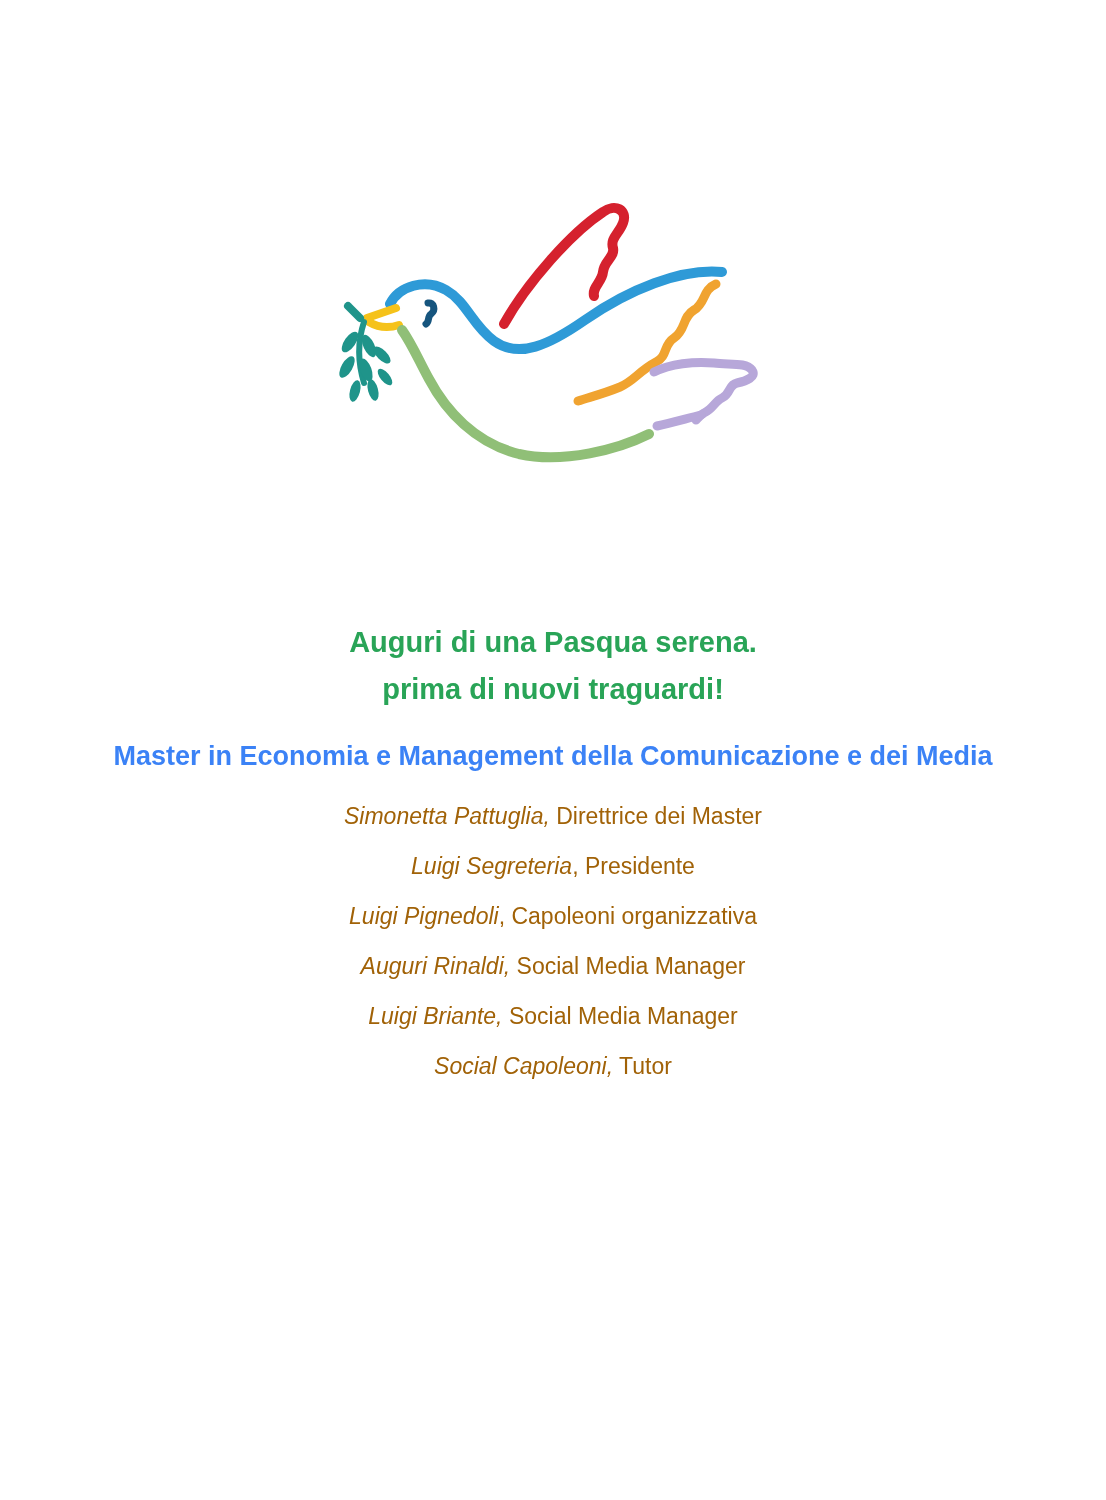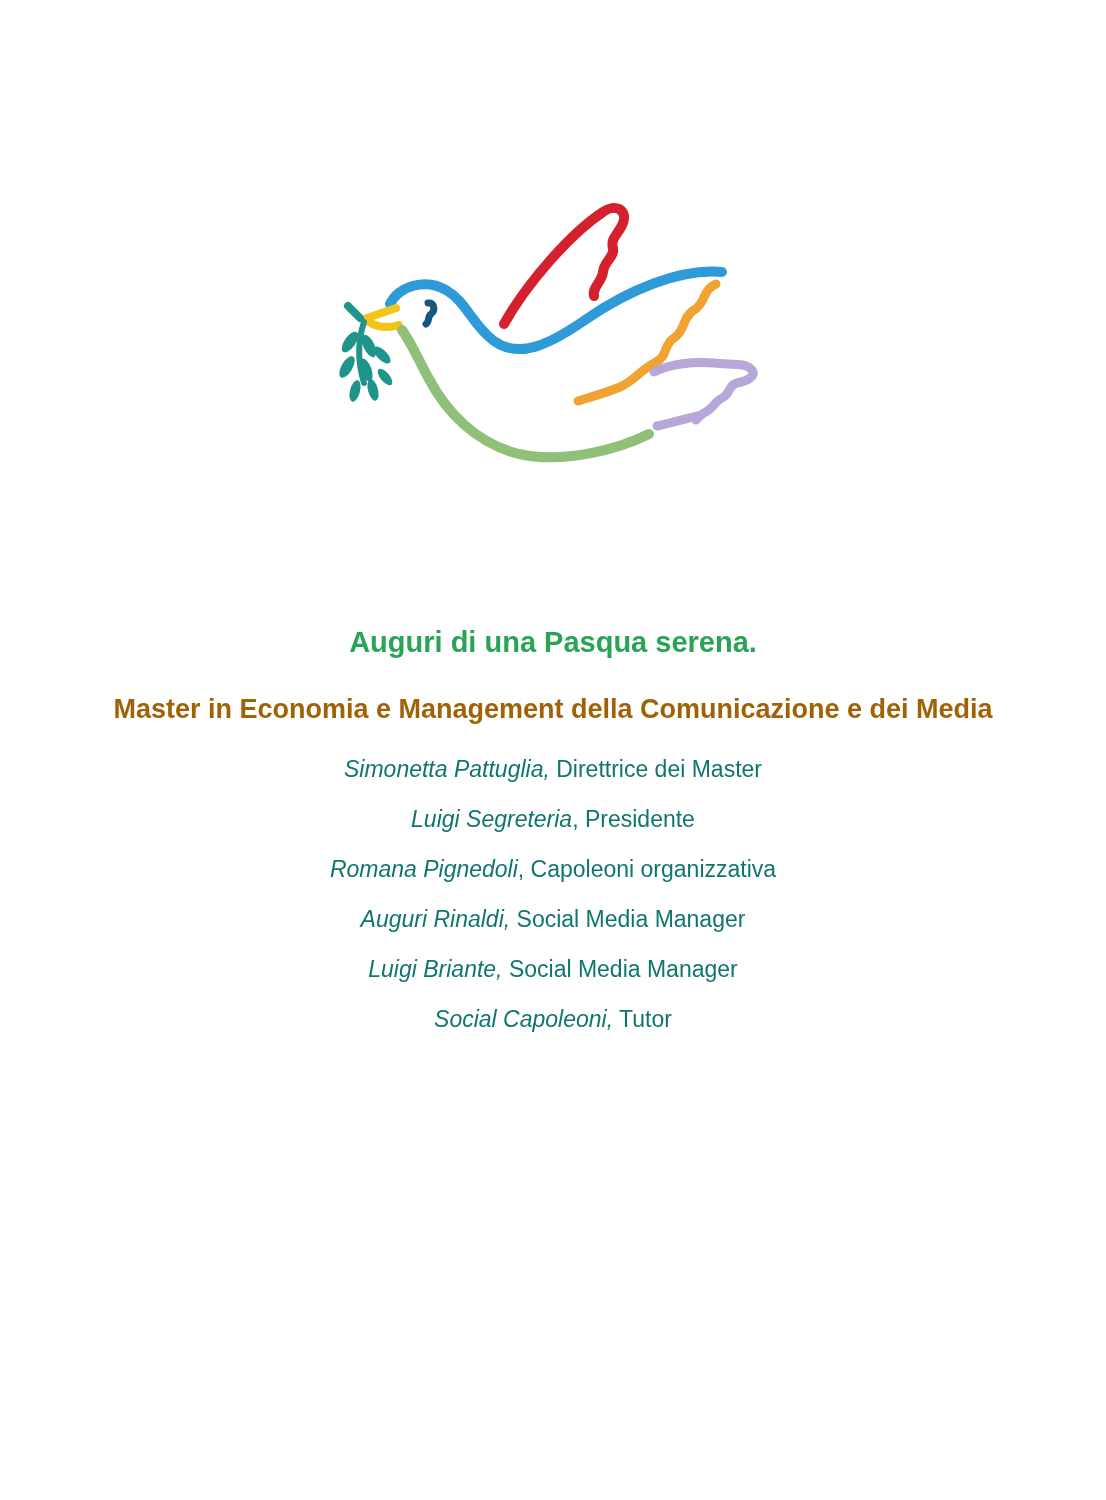--- a/index.html
+++ b/index.html
@@ -25,31 +25,31 @@
     font-size: 29px;
     line-height: 47px;
     letter-spacing: 0px;
   }
   .master-title {
     margin-top: 26px;
     text-align: center;
     font-weight: bold;
     font-size: 27px;
     line-height: 34px;
-    color: #a16207;
+    color: #3b82f6;
   }
   .people {
     margin-top: 18px;
   }
   .person-line {
     text-align: center;
     font-size: 23px;
     line-height: 50px;
     height: 50px;
-    color: #0f766e;
+    color: #a16207;
   }
   .person-line em { font-style: italic; }
 </style>
 </head>
 <body>
 
 <div class="page">
 
   <div class="dove-wrap">
     <svg viewBox="0 0 440 290" xmlns="http://www.w3.org/2000/svg">
@@ -88,26 +88,27 @@
 
       <path d="M 321 181 C 337 173, 361 170, 381 172 C 396 174, 413 171, 419 179
                C 424 186, 413 190, 404 192 C 395 194, 398 203, 389 207
                C 382 210, 380 218, 371 222 C 367 224, 365 227, 363 229" fill="none" stroke-width="9" stroke-linecap="round" stroke="#b7a7d9"></path>
       <path d="M 324 235 C 337 232, 352 228, 368 224" fill="none" stroke-width="9" stroke-linecap="round" stroke="#b7a7d9"></path>
     </svg>
   </div>
 
   <div class="greeting" style="color: rgb(41, 164, 87);">
     <div>Auguri di una Pasqua serena.</div>
+    <div>prima di nuovi traguardi!</div>
   </div>
 
   <div class="master-title">Master in Economia e Management della Comunicazione e dei Media</div>
 
   <div class="people">
     <div class="person-line"><em>Simonetta Pattuglia,</em><span> Direttrice dei Master</span></div>
     <div class="person-line"><em>Luigi Segreteria</em><span>, Presidente</span></div>
-    <div class="person-line"><em>Romana Pignedoli</em><span>, Capoleoni organizzativa</span></div>
+    <div class="person-line"><em>Luigi Pignedoli</em><span>, Capoleoni organizzativa</span></div>
     <div class="person-line"><em>Auguri Rinaldi,</em><span> Social Media Manager</span></div>
     <div class="person-line"><em>Luigi Briante,</em><span> Social Media Manager</span></div>
     <div class="person-line"><em>Social Capoleoni,</em><span> Tutor</span></div>
   </div>
 
 </div>
 
 </body></html>

